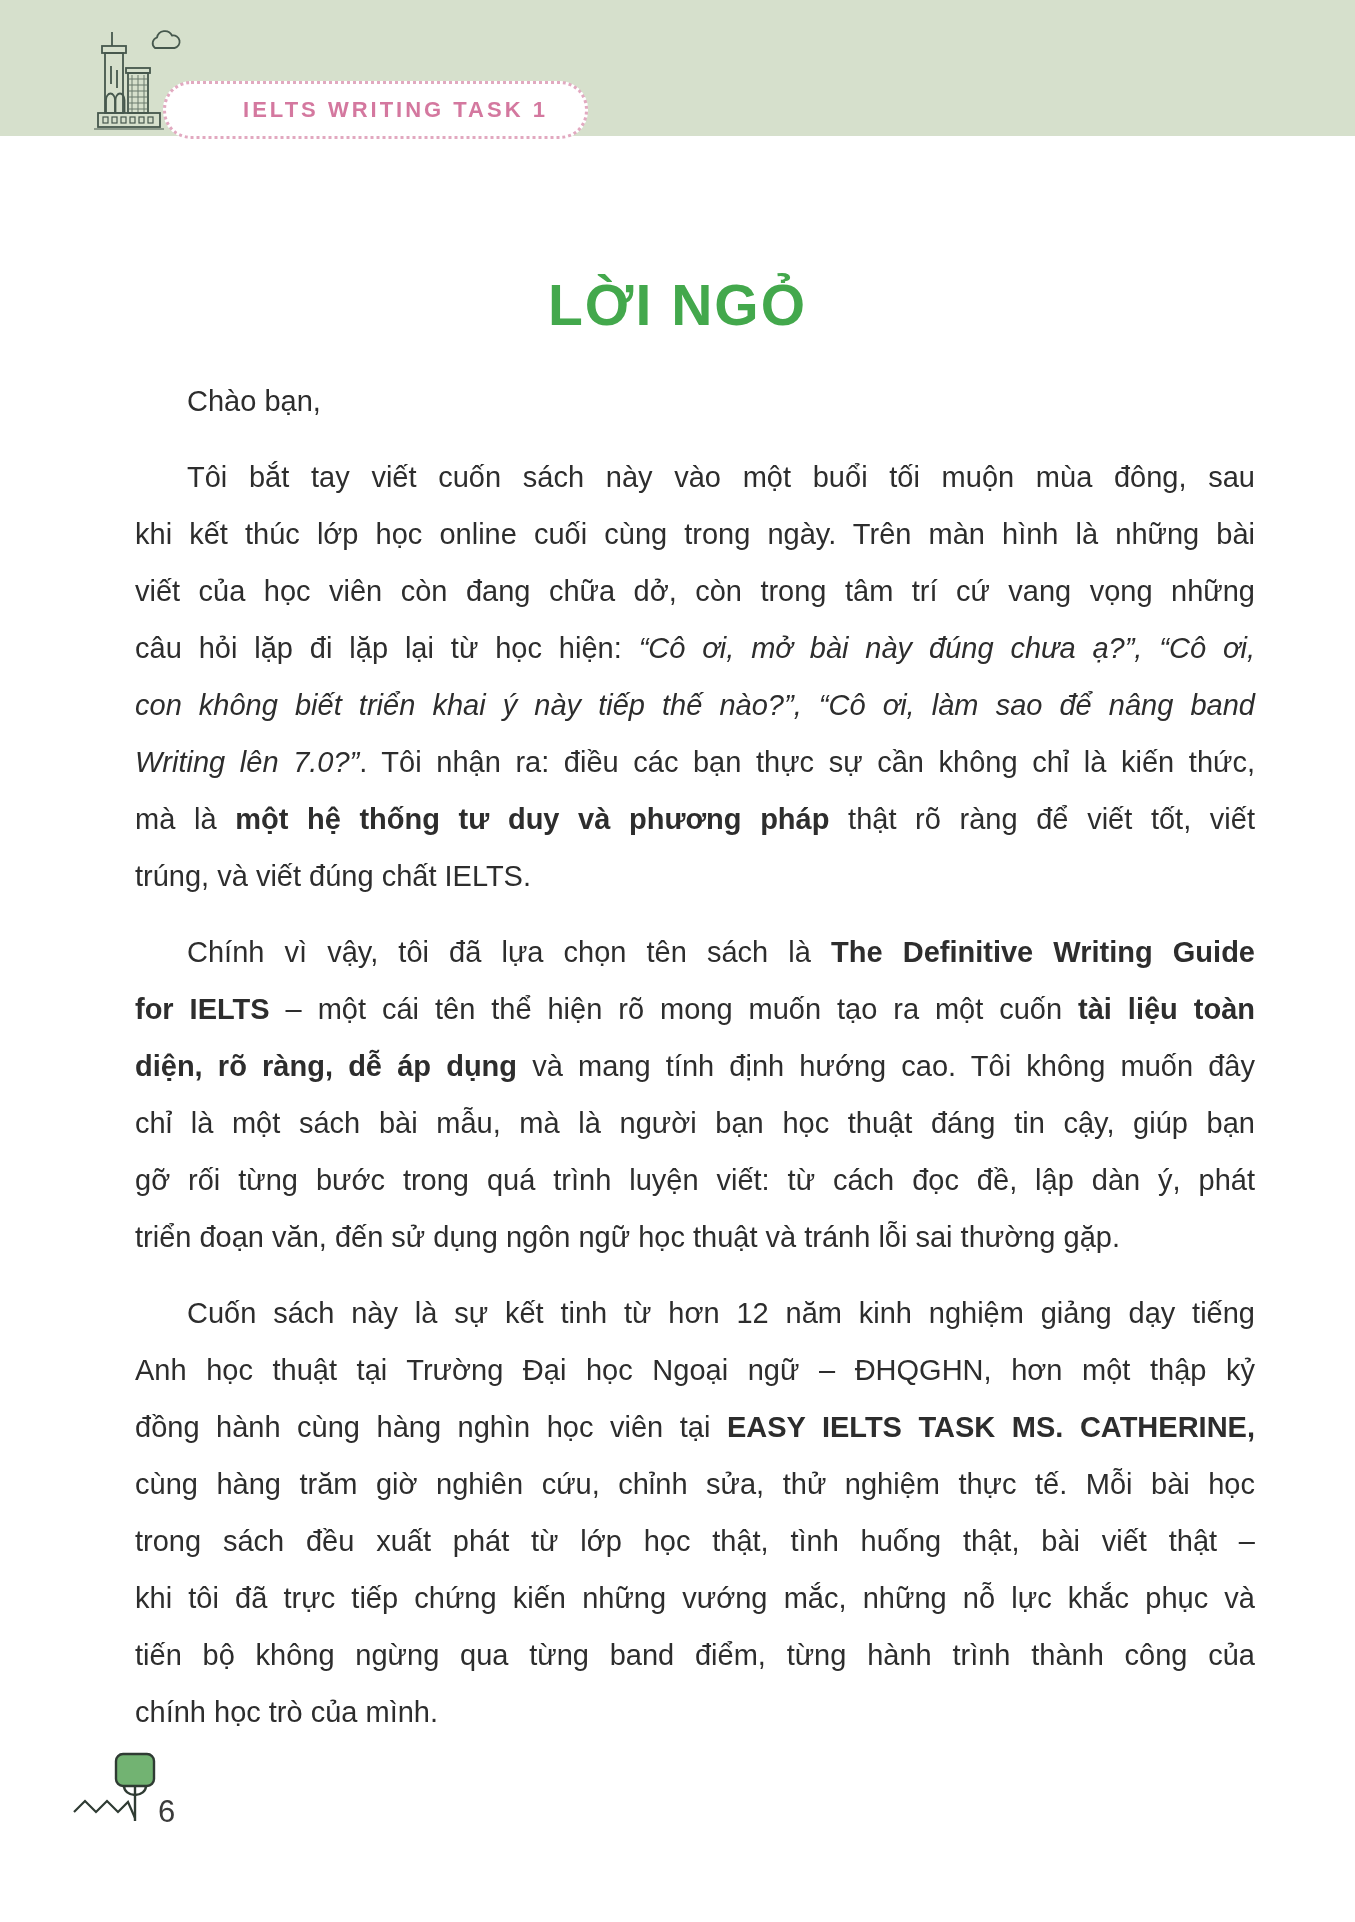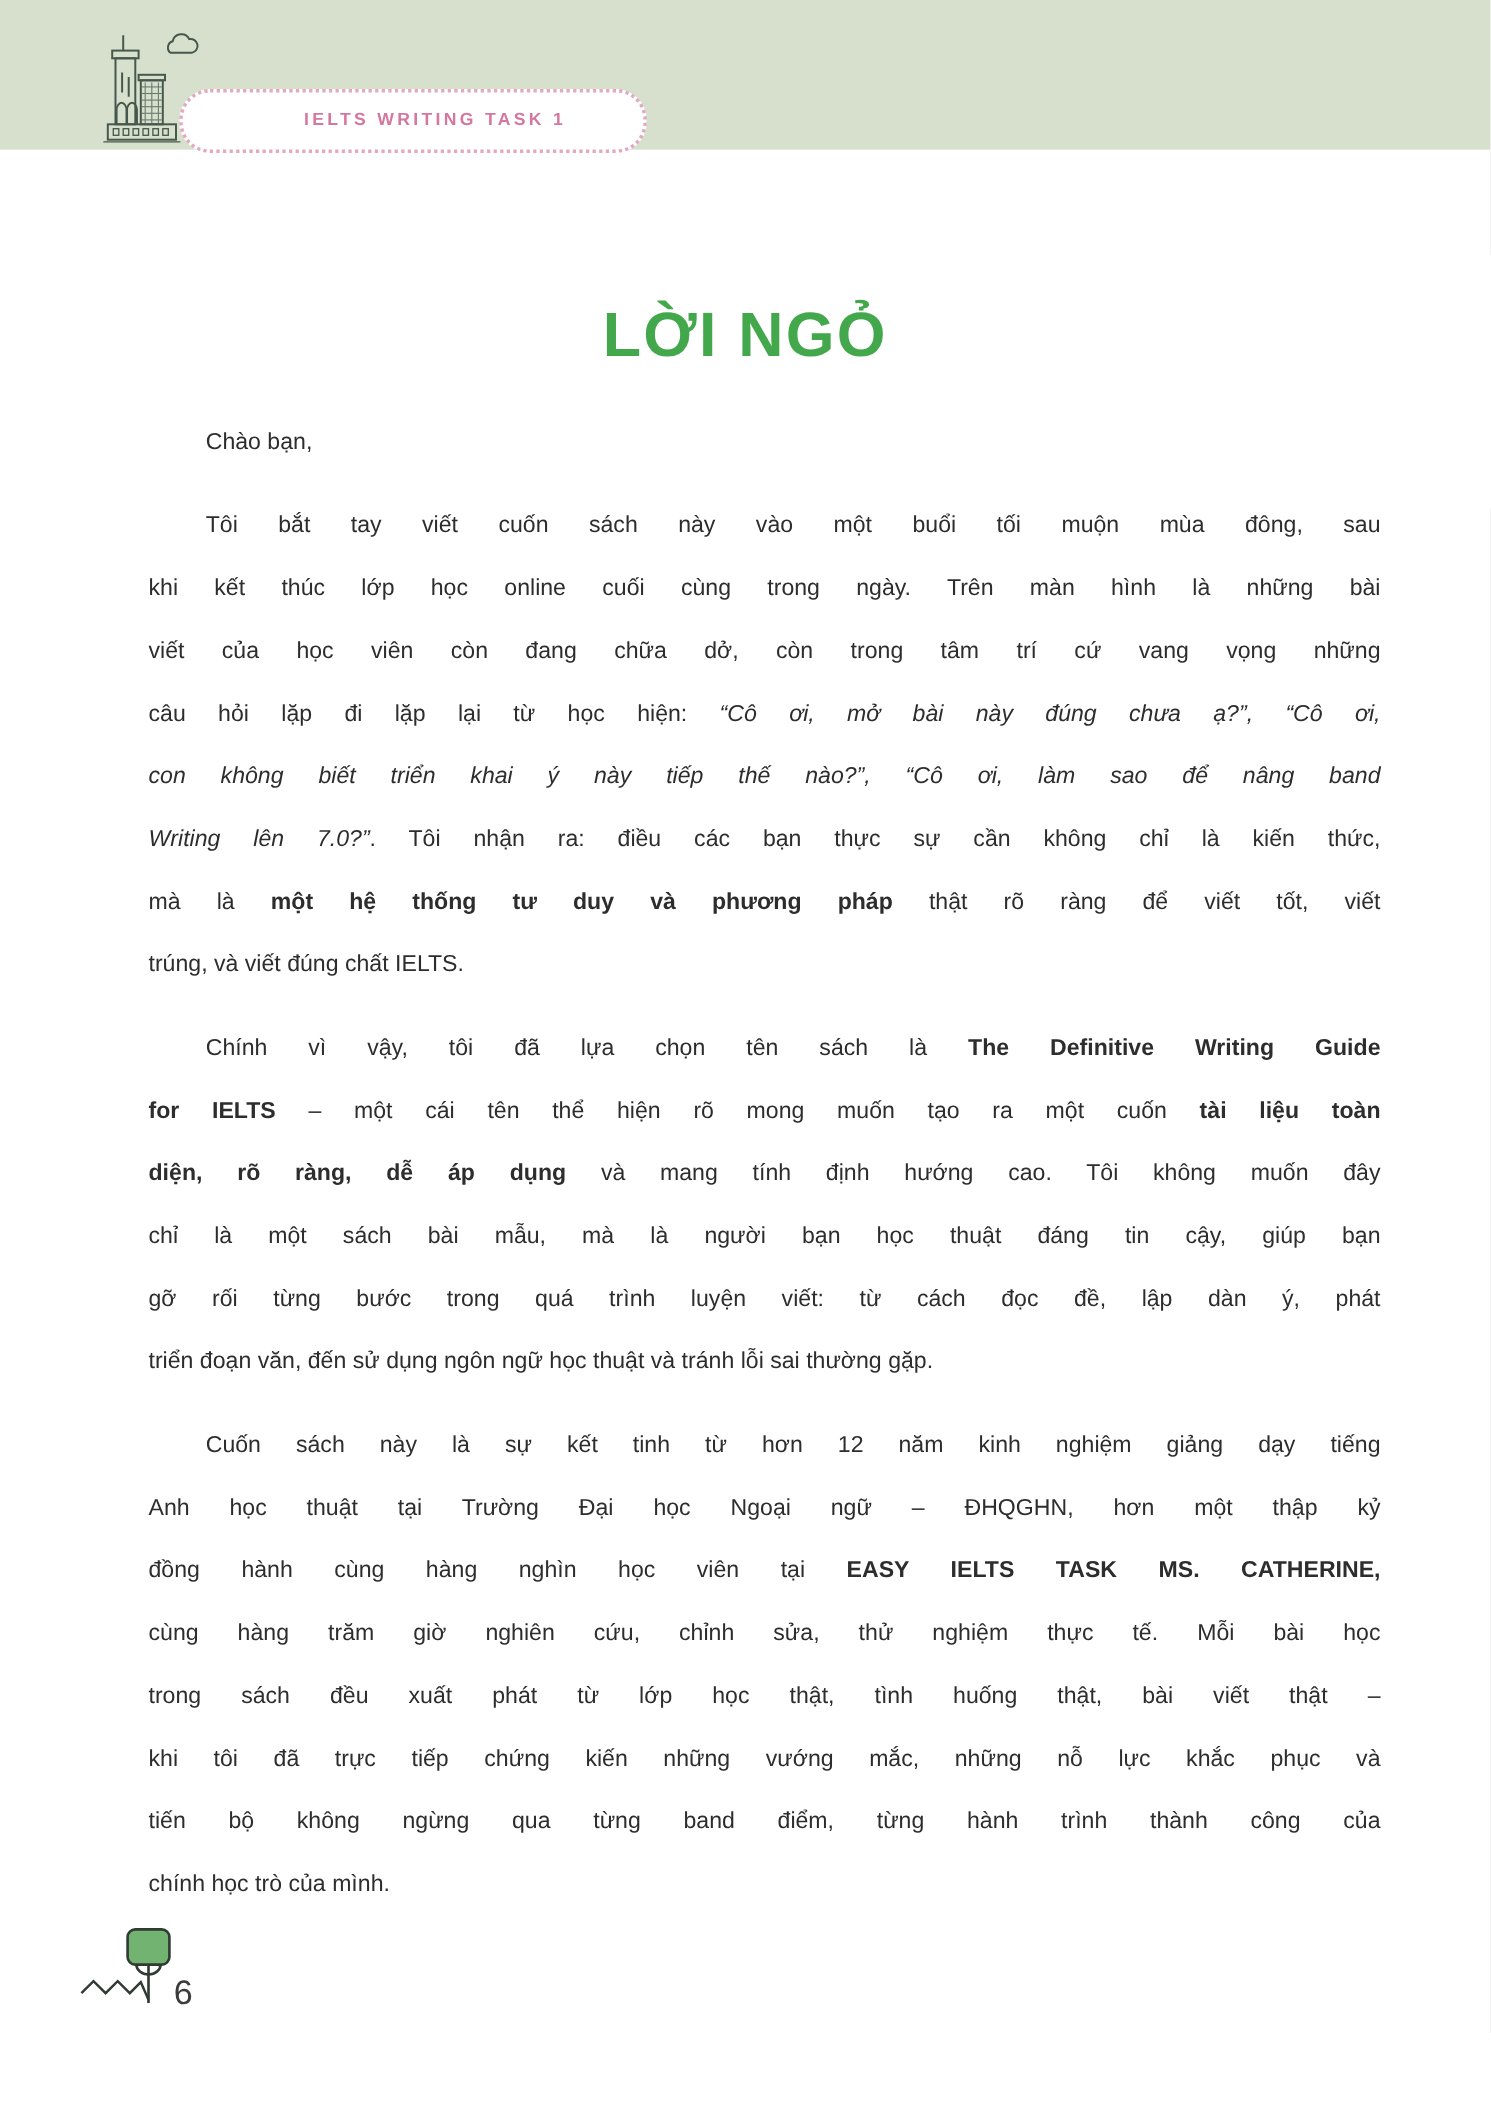--- a/index.html
+++ b/index.html
@@ -22,42 +22,42 @@
     box-sizing:border-box;
     background:#ffffff;
     border:3px dotted #e2a9c0;
     border-radius:28px;
     z-index:2;
     display:flex;align-items:center;justify-content:center;
   }
   .badge-label{
     color:#d4789f;
     font-weight:bold;
-    font-size:16px;
+    font-size:22px;
     letter-spacing:3px;
     padding-left:40px;
     white-space:nowrap;
   }
   .building-svg{position:absolute;left:92px;top:26px;z-index:3;}
   
   .page-title{
     margin:16px;
     padding-top:258px;
     text-align:center;
     color:#43a84c;
     font-size:57px;
     font-weight:bold;
     letter-spacing:2px;
     line-height:1.1;
   }
   
   .body-text{
     margin:36px 100px 0 135px;
     color:#2d2d2d;
-    font-size:21px;
+    font-size:29px;
     line-height:57px;
   }
   .para{margin:0 0 19px 0;}
   .ln{
     text-align:justify;
     text-align-last:justify;
     -moz-text-align-last:justify;
   }
   .ln.last{text-align-last:left;-moz-text-align-last:left;}
   .ln.ind{padding-left:52px;}

